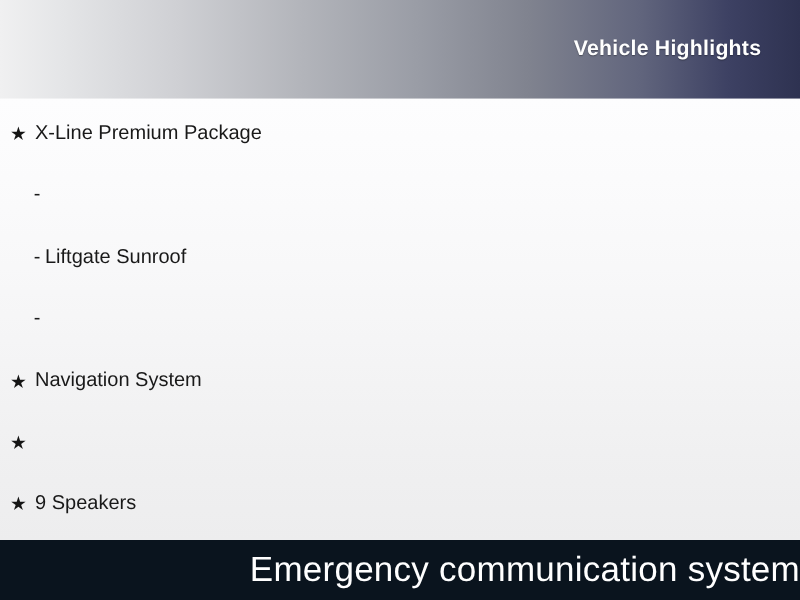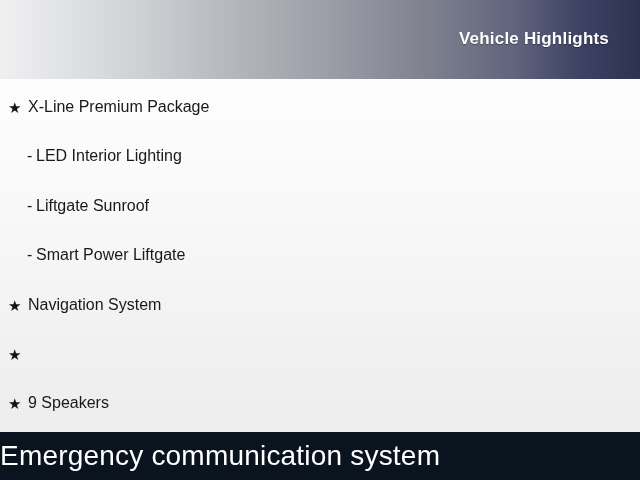--- a/index.html
+++ b/index.html
@@ -111,21 +111,21 @@
   
   #footer {
     position: absolute;
     left: 0;
     top: 432px;
     width: 640px;
     height: 48px;
     background: #0a141e;
     display: flex;
     align-items: center;
-    justify-content: flex-start;
+    justify-content: flex-end;
   }
   #footer-text {
     font-size: 28px;
     font-weight: normal;
     color: #ffffff;
     letter-spacing: 0.2px;
     white-space: nowrap;
   }
 </style>
 </head>
@@ -139,31 +139,29 @@
 
   <div id="content">
 
     <div class="feature-row level-0" id="row-0">
       <span class="bullet-star">★</span>
       <span class="feature-label">X-Line Premium Package</span>
     </div>
 
     <div class="feature-row level-1" id="row-1">
       <span class="bullet-dash">-</span>
-      <span class="feature-label">LED Interior Lighting</span>
     </div>
 
     <div class="feature-row level-1" id="row-2">
       <span class="bullet-dash">-</span>
       <span class="feature-label">Liftgate Sunroof</span>
     </div>
 
     <div class="feature-row level-1" id="row-3">
       <span class="bullet-dash">-</span>
-      <span class="feature-label">Smart Power Liftgate</span>
     </div>
 
     <div class="feature-row level-0" id="row-4">
       <span class="bullet-star">★</span>
       <span class="feature-label">Navigation System</span>
     </div>
 
     <div class="feature-row level-0" id="row-5">
       <span class="bullet-star">★</span>
     </div>

